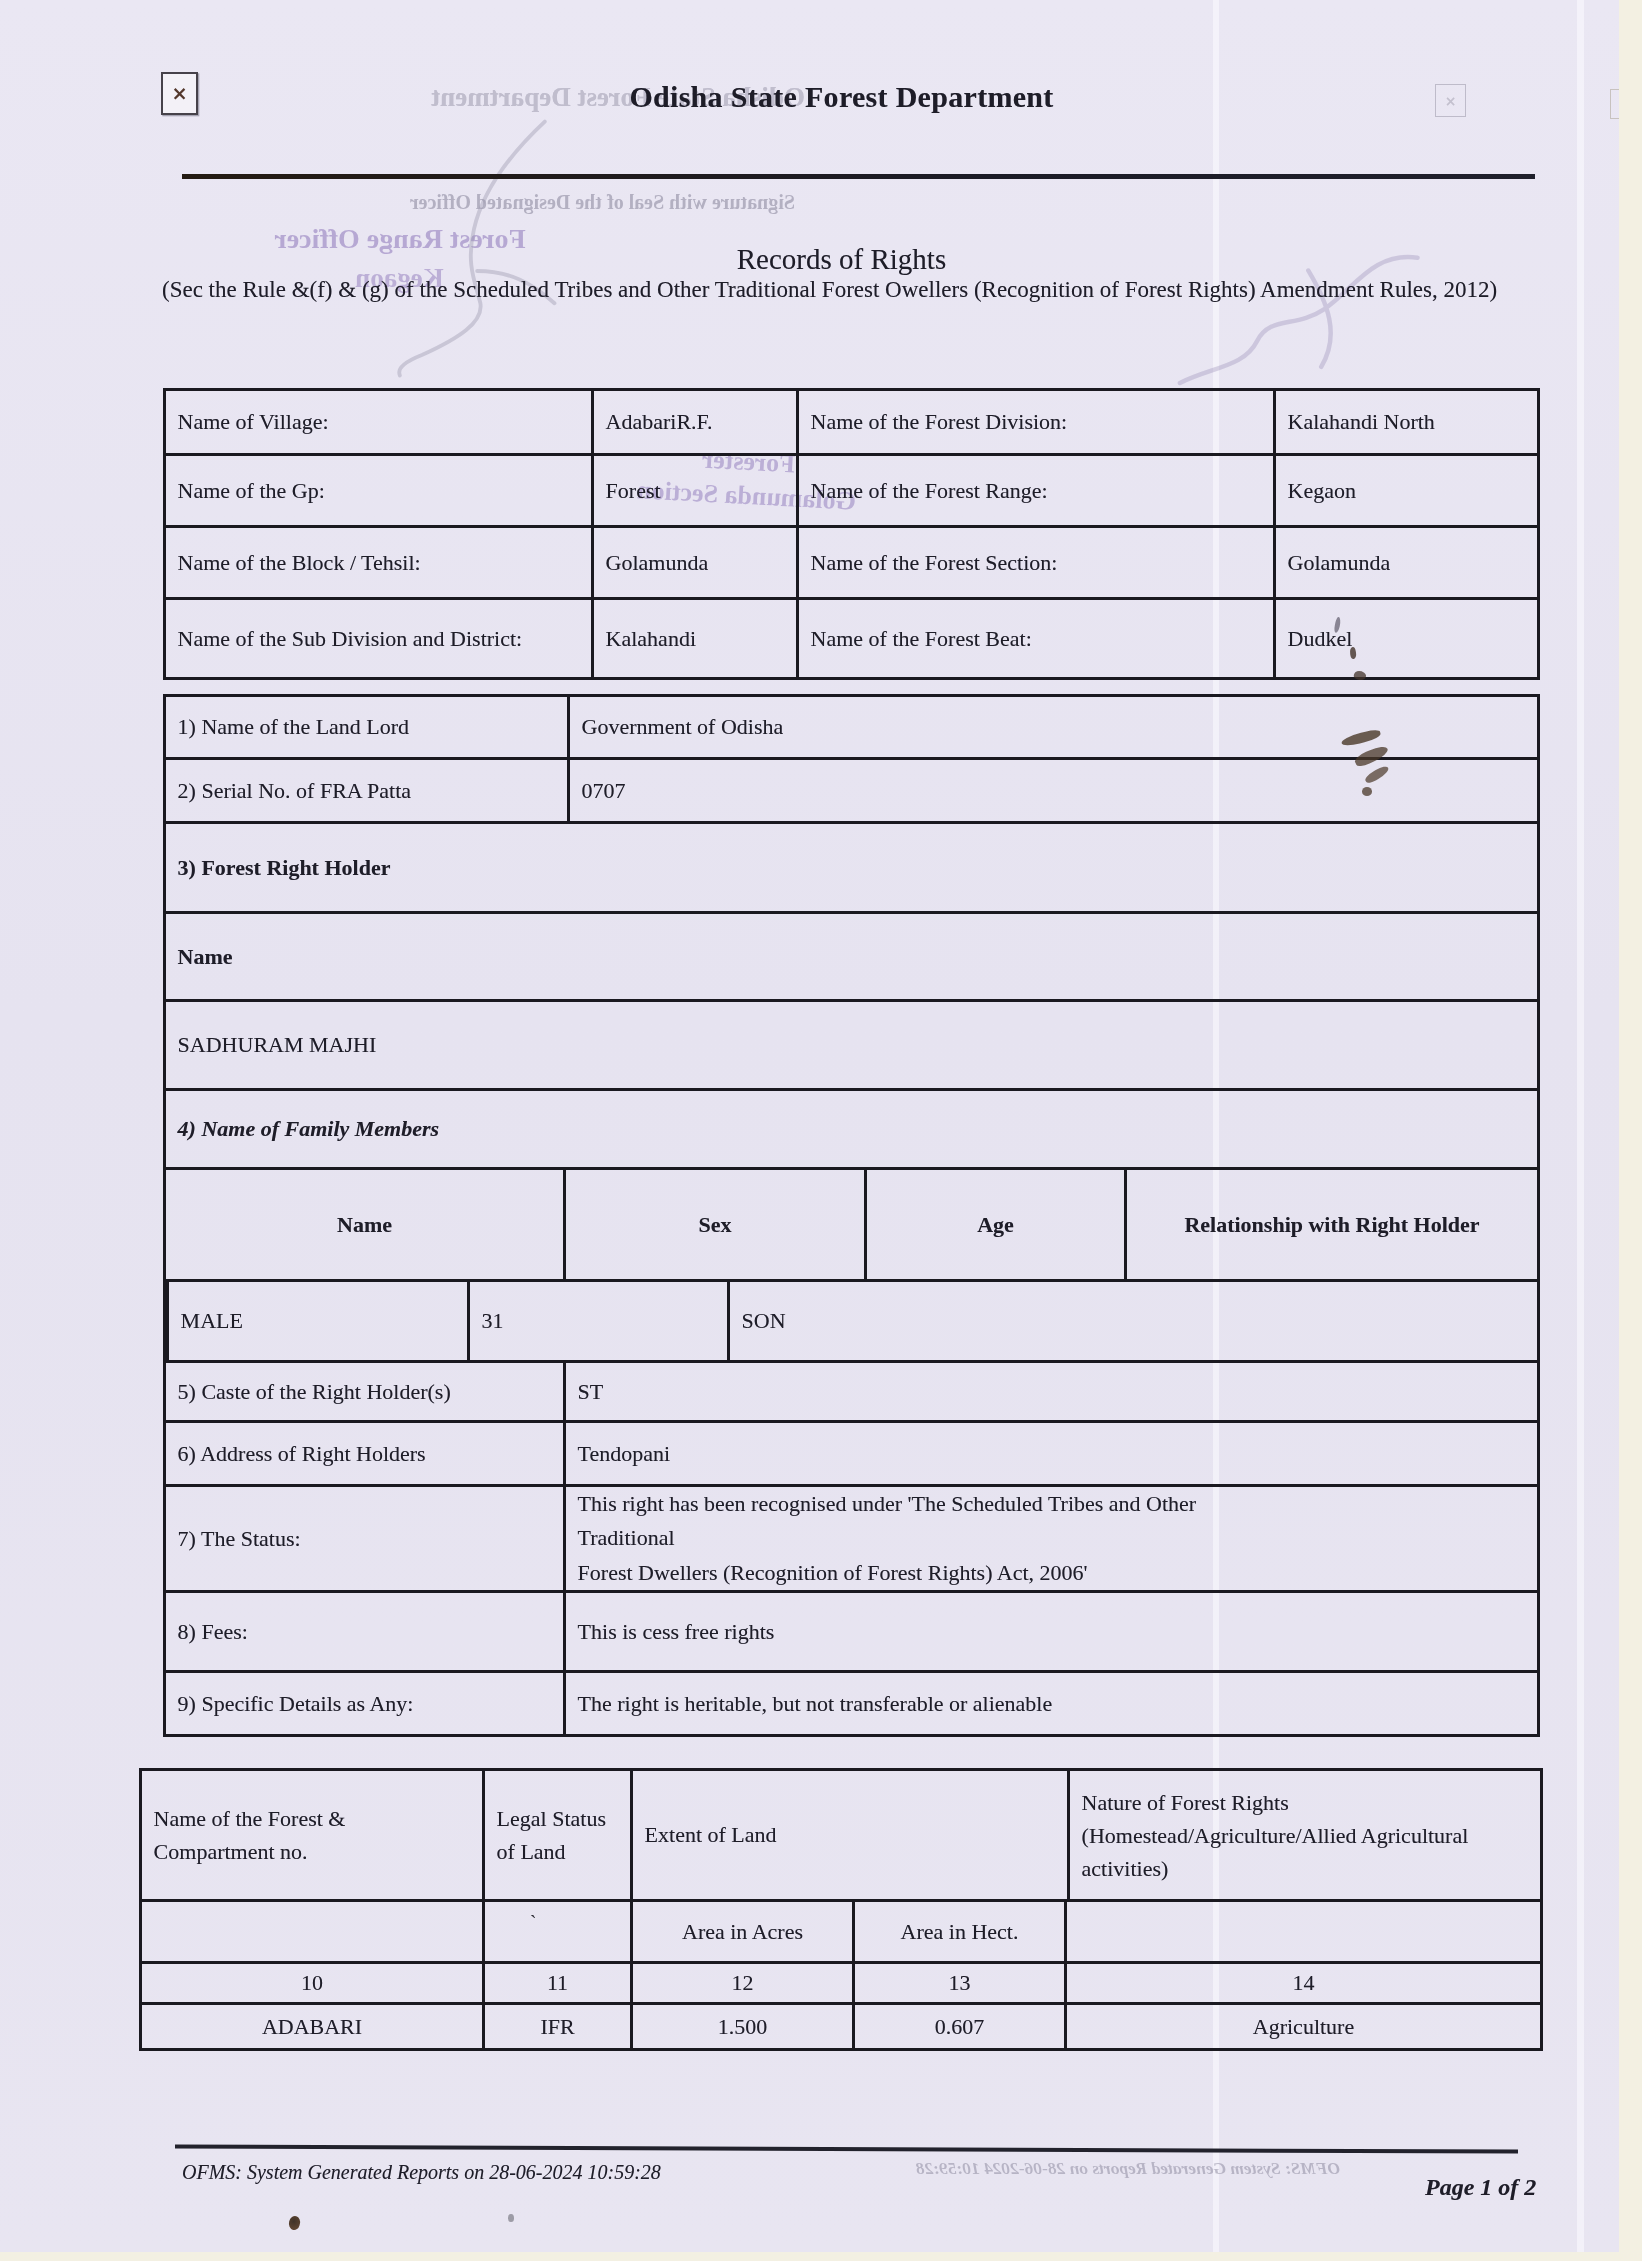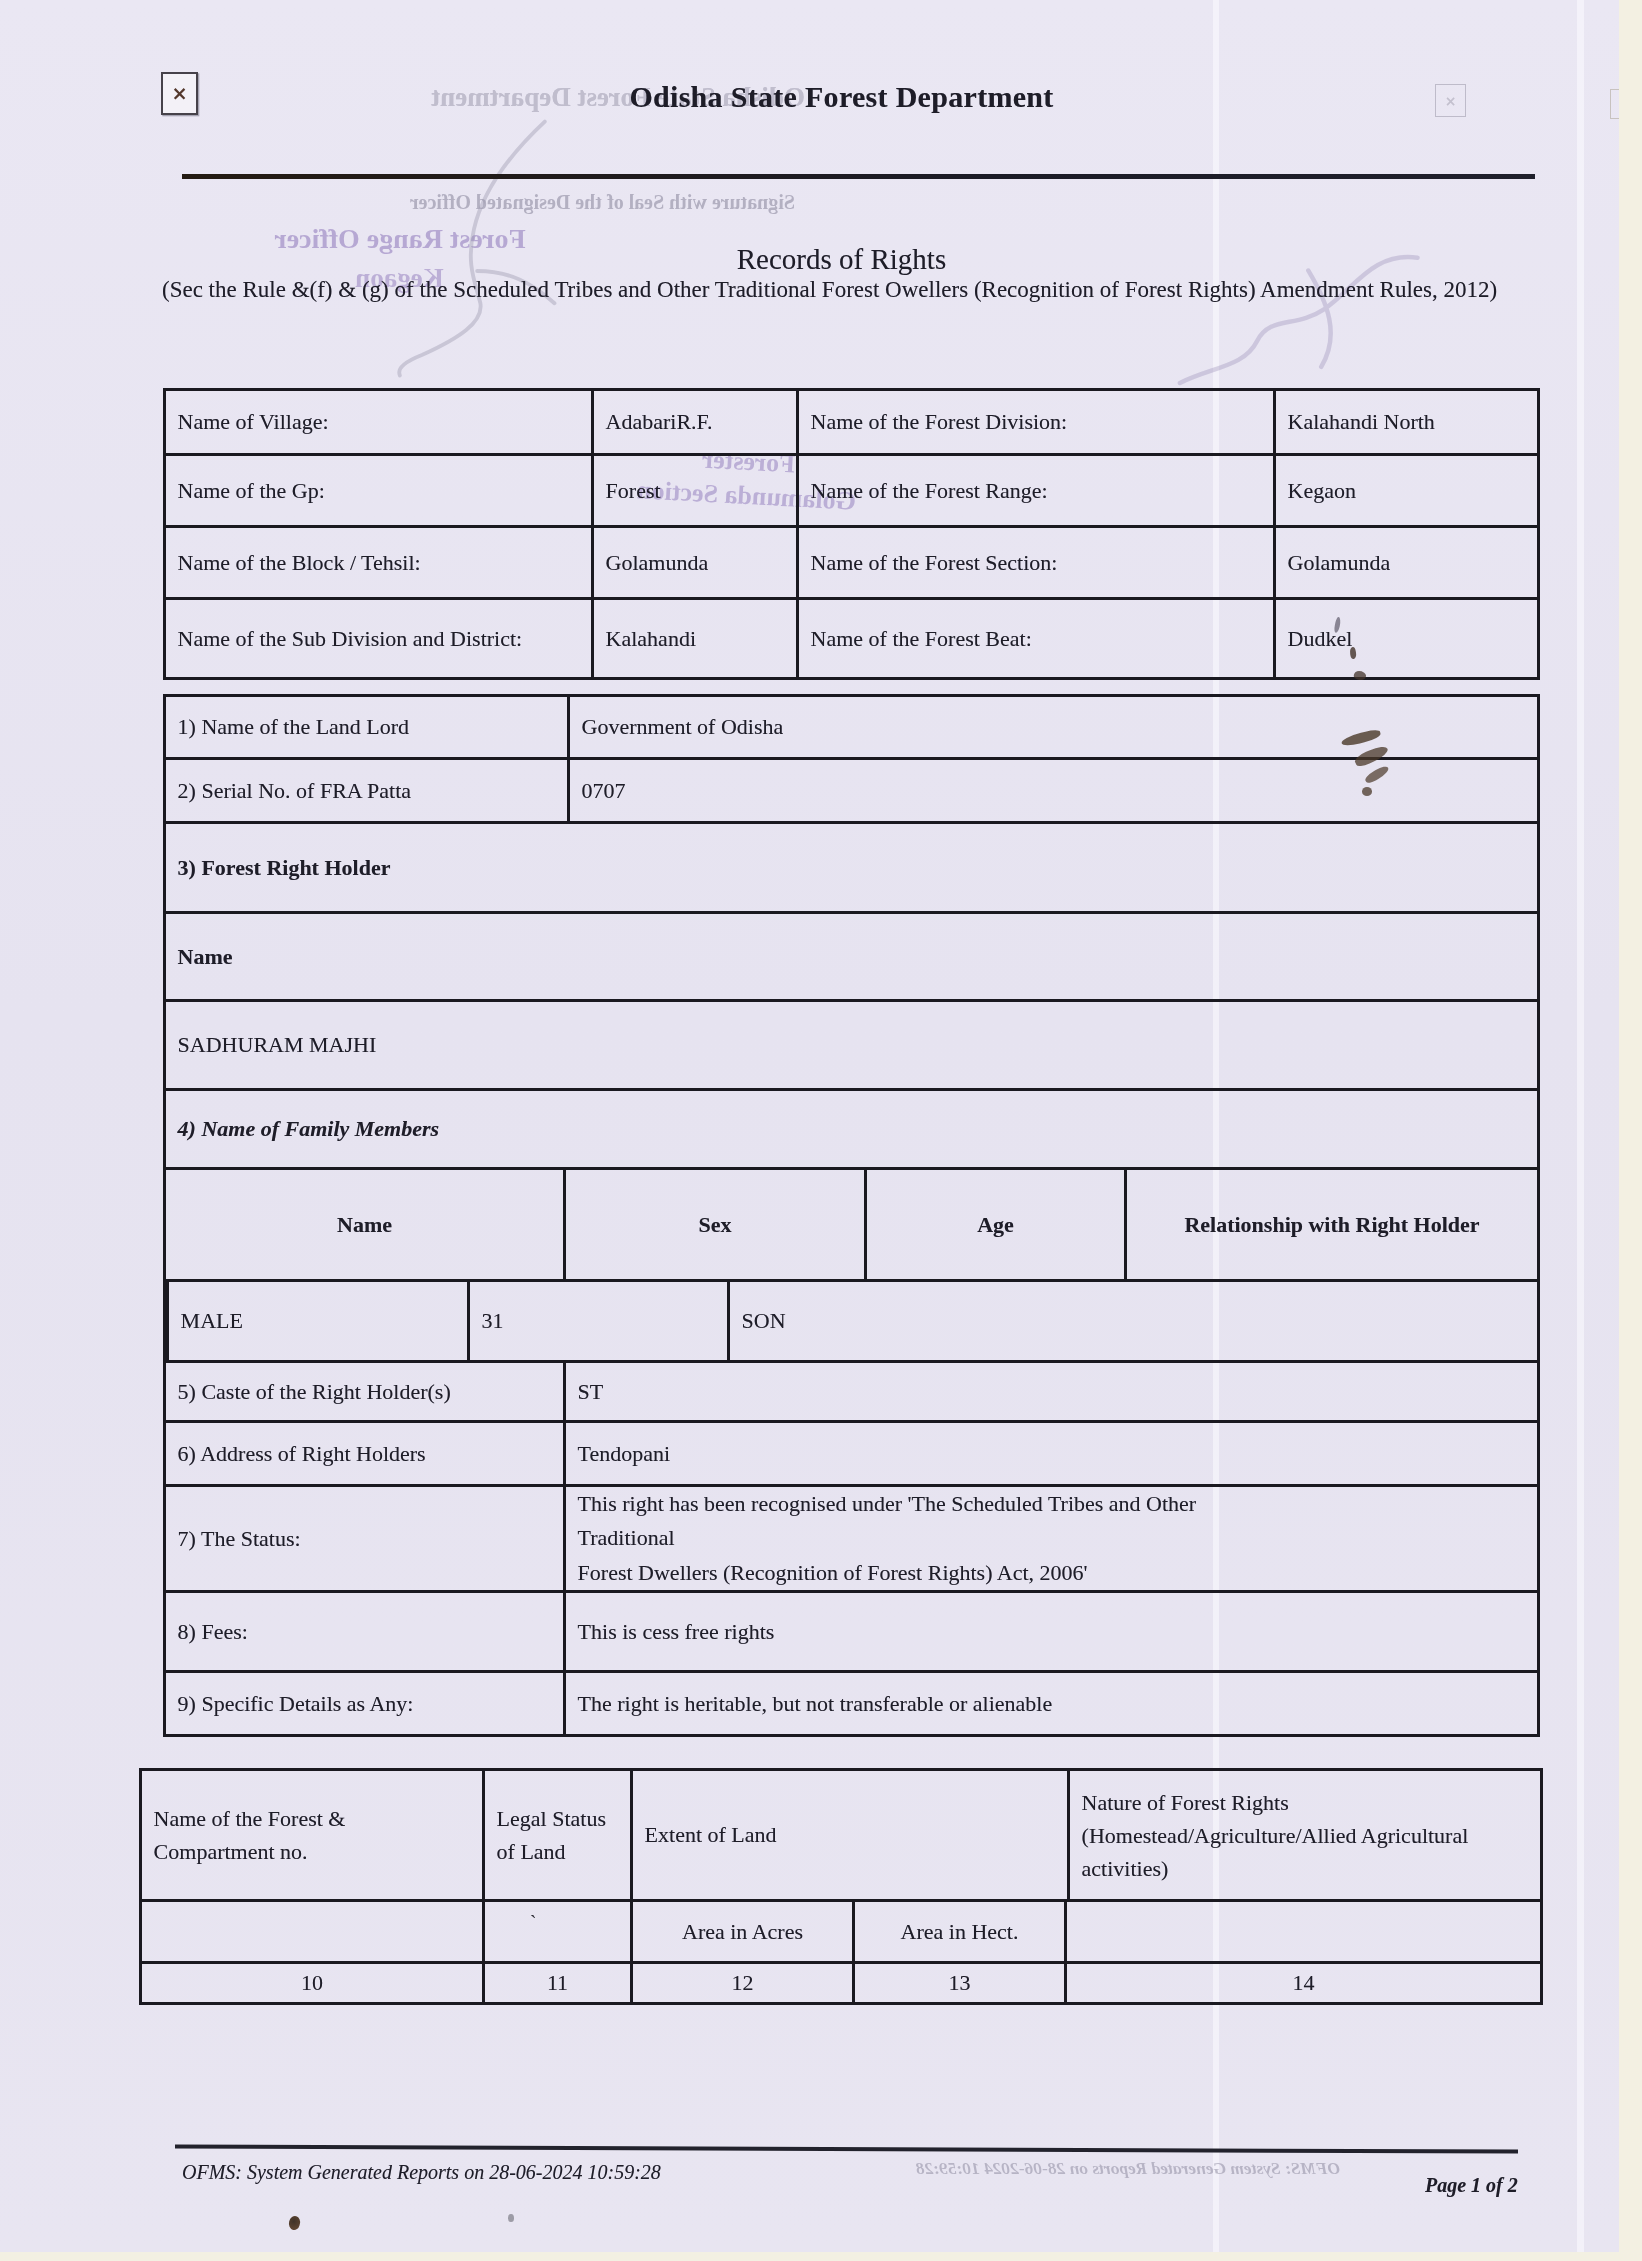--- a/index.html
+++ b/index.html
@@ -63,21 +63,21 @@
 
   #land-table{left:139px;top:1768px;width:1404px;}
   .lc1{width:340px}.lc2{width:148px}.lc3{width:222px}.lc4{width:212px}.lc5{flex:1}
   .lc34{width:437px}
   .tick-cell{align-items:flex-start;padding-top:9px;padding-left:45px;font-size:19.3px;color:#2a2a33;}
 
   
   .footer-rule{position:absolute;left:175px;top:2147px;width:1343px;height:3.9px;
     background:#22222c;transform:rotate(0.22deg);}
   .footer-left{position:absolute;left:182px;top:2161px;font-style:italic;font-size:20px;}
-  .footer-right{position:absolute;left:1425px;top:2174px;font-style:italic;font-weight:bold;font-size:20px;}
+  .footer-right{position:absolute;left:1425px;top:2174px;font-style:italic;font-weight:bold;font-size:24px;}
 
   
   .bleed{position:absolute;transform:scaleX(-1);pointer-events:none;}
   .bleed-gray{color:#7e7b92;}
   .bleed-purple{color:#7a5fae;}
   .smudge{position:absolute;pointer-events:none;}
 </style>
 </head>
 <body>
 
@@ -217,20 +217,27 @@
       <div class="tcell lc3 ctr txt">Area in Acres</div>
       <div class="tcell lc4 ctr txt">Area in Hect.</div>
       <div class="tcell lc5"></div>
     </div>
     <div class="trow" style="height:41px">
       <div class="tcell firstc lc1 ctr txt">10</div>
       <div class="tcell lc2 ctr txt">11</div>
       <div class="tcell lc3 ctr txt">12</div>
       <div class="tcell lc4 ctr txt">13</div>
       <div class="tcell lc5 ctr txt">14</div>
+    </div>
+    <div class="trow" style="height:46px">
+      <div class="tcell firstc lc1 ctr txt">ADABARI</div>
+      <div class="tcell lc2 ctr txt">IFR</div>
+      <div class="tcell lc3 ctr txt">1.500</div>
+      <div class="tcell lc4 ctr txt">0.607</div>
+      <div class="tcell lc5 ctr txt">Agriculture</div>
     </div>
   </div>
 
   <div class="footer-rule"></div>
   <div class="footer-left txt">OFMS: System Generated Reports on 28-06-2024 10:59:28</div>
   <div class="bleed bleed-gray i" style="left:902px;top:2158px;width:438px;font-size:17.4px;font-weight:bold;opacity:.45;white-space:nowrap;overflow:hidden;">OFMS: System Generated Reports on 28-06-2024 10:59:28</div>
   <div class="footer-right txt">Page 1 of 2</div>
 
   <div class="smudge" style="left:1335px;top:617px;width:5.2px;height:15.5px;background:#4a4455;opacity:.6;border-radius:40% 60% 50% 50%;transform:rotate(12deg);"></div>
   <div class="smudge" style="left:1350px;top:647px;width:6.4px;height:11.6px;background:#43332a;opacity:.8;border-radius:60% 40% 55% 45%;transform:rotate(-10deg);"></div>

